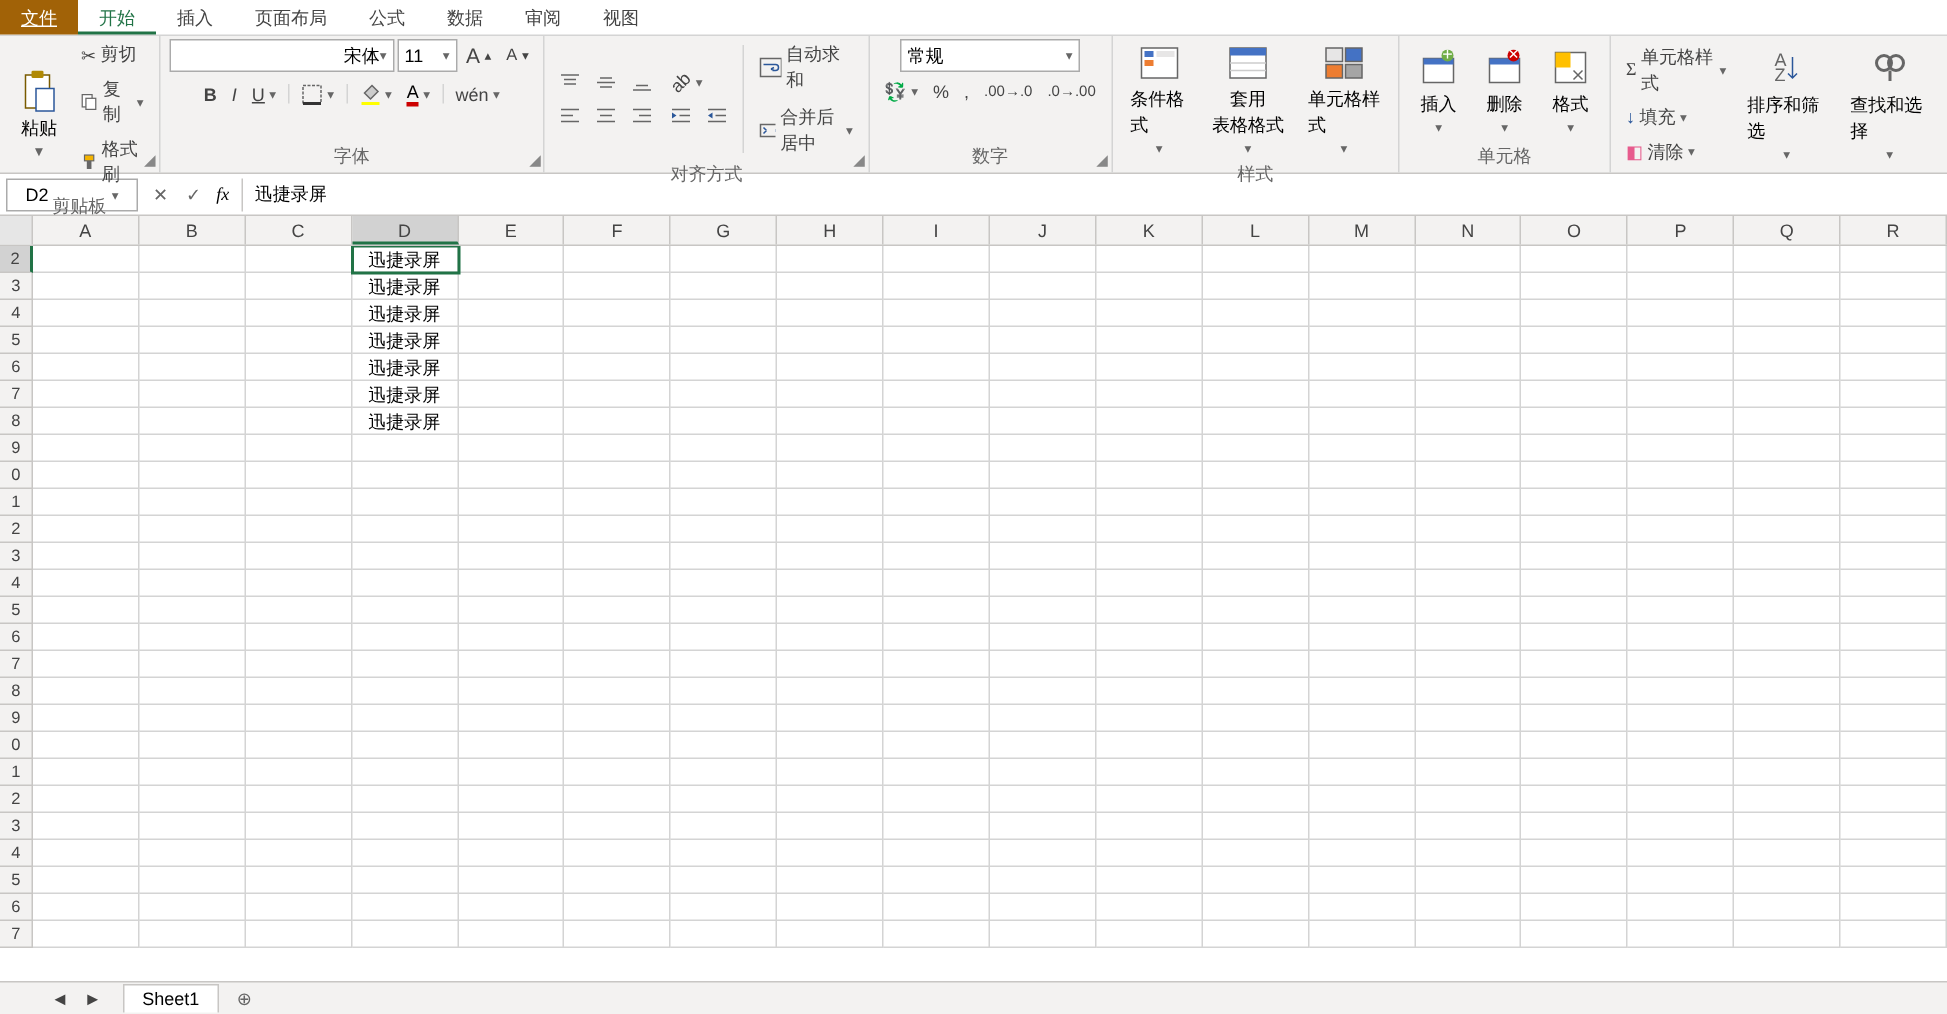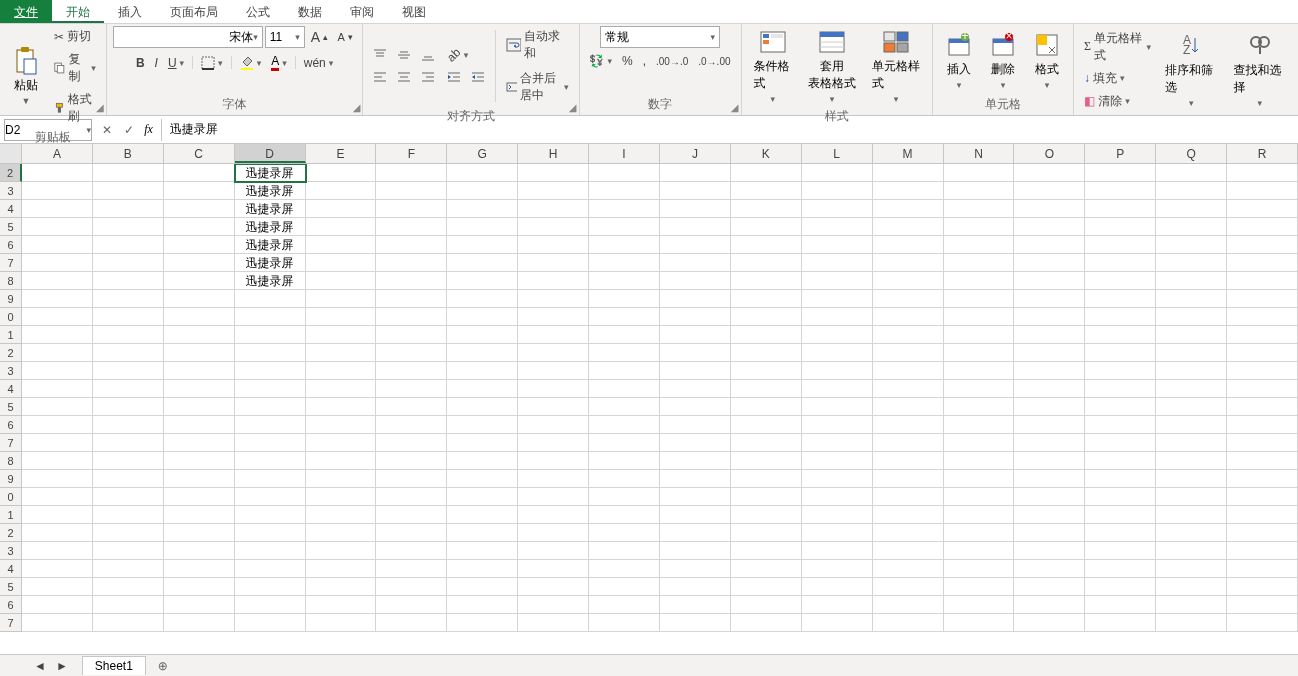--- a/index.html
+++ b/index.html
@@ -2,21 +2,21 @@
 <html><head>
 <meta charset="utf-8">
 <style>
 * { margin: 0; padding: 0; box-sizing: border-box; font-family: "Microsoft YaHei", SimSun, sans-serif; font-size: 12px; }
 body { background: #fff; overflow: hidden; user-select: none; }
 .app { width: 1298px; height: 676px; display: flex; flex-direction: column; }
 
 
 .tabs { display: flex; background: #fff; border-bottom: 1px solid #d4d4d4; height: 24px; }
 .tab { padding: 4px 14px; color: #444; cursor: pointer; }
-.tab.file { background: #15803d; color: #fff; text-decoration: underline; }
+.tab.file { background: #a16207; color: #fff; text-decoration: underline; }
 .tab.active { color: #217346; border-bottom: 2px solid #217346; }
 
 
 .ribbon { display: flex; background: #f3f2f1; border-bottom: 1px solid #c8c6c4; height: 92px; }
 .group { display: flex; flex-direction: column; padding: 2px 6px 2px 6px; border-right: 1px solid #d4d4d4; position: relative; }
 .group-body { flex: 1; display: flex; align-items: center; gap: 4px; }
 .group-label { text-align: center; color: #666; font-size: 11px; padding: 2px 0 0 0; }
 .group-label .launcher { position: absolute; right: 2px; bottom: 2px; font-size: 10px; color: #888; }
 .btn { display: flex; align-items: center; gap: 3px; padding: 2px 4px; color: #444; cursor: pointer; }
 .vcol { display: flex; flex-direction: column; gap: 2px; }
@@ -26,21 +26,21 @@
 .sep { width: 1px; background: #d4d4d4; margin: 4px 2px; align-self: stretch; }
 
 .font-sel { width: 150px; height: 22px; border: 1px solid #ababab; background: #fff; padding: 0 4px; display: flex; align-items: center; justify-content: flex-end; }
 .size-sel { width: 40px; height: 22px; border: 1px solid #ababab; background: #fff; padding: 0 4px; display: flex; align-items: center; justify-content: space-between; }
 .num-sel { width: 120px; height: 22px; border: 1px solid #ababab; background: #fff; padding: 0 4px; display: flex; align-items: center; justify-content: space-between; }
 
 .row { display: flex; gap: 2px; align-items: center; }
 
 
 .formula-bar { display: flex; align-items: center; border-bottom: 1px solid #c8c6c4; height: 28px; background: #fff; }
-.name-box { width: 88px; height: 22px; border: 1px solid #ababab; margin: 0 4px; display: flex; align-items: center; justify-content: space-between; padding: 0 0; background: #fff; }
+.name-box { width: 88px; height: 22px; border: 1px solid #ababab; margin: 0 4px; display: flex; align-items: center; justify-content: space-between; padding: 0 12px; background: #fff; }
 .fx-btn { padding: 0 6px; color: #666; cursor: pointer; }
 .fx-label { font-style: italic; font-family: "Times New Roman", serif; padding: 0 8px 0 4px; border-right: 1px solid #c8c6c4; height: 22px; display: flex; align-items: center; }
 .formula-input { flex: 1; padding: 0 8px; height: 22px; display: flex; align-items: center; }
 
 
 .grid-wrap { flex: 1; overflow: hidden; display: flex; flex-direction: column; }
 .col-headers { display: flex; height: 20px; background: #f3f2f1; border-bottom: 1px solid #c8c6c4; }
 .corner { width: 22px; border-right: 1px solid #c8c6c4; background: #e6e6e6; }
 .col-h { width: 71px; text-align: center; border-right: 1px solid #c8c6c4; color: #444; line-height: 20px; font-family: Arial, sans-serif; }
 .col-h.active { background: #d2d2d2; border-bottom: 2px solid #217346; }

